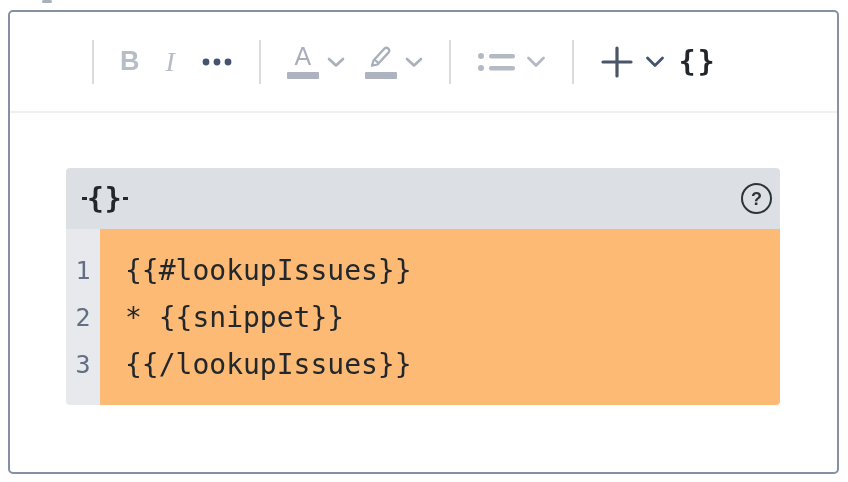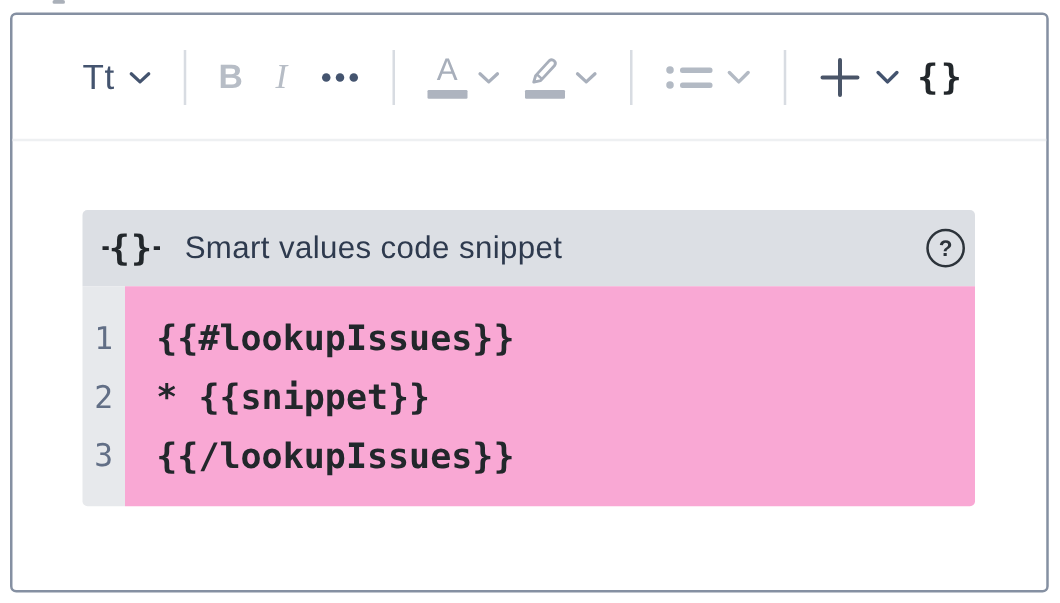--- a/index.html
+++ b/index.html
@@ -50,45 +50,38 @@
   }
   .help-glyph { font-size:18px; font-weight:700; color:#2c333a; line-height:1; }
 
   .code-body { display:flex; }
   .gutter {
     width:34px; background:#e7e9ec; border-radius:0 0 0 4px;
     padding:18px 0 17px 0; text-align:center;
   }
   .ln { font-family:"DejaVu Sans Mono", monospace; font-size:25px; color:#626f86; line-height:47px; }
   .code-lines {
-    flex:1; background:#f9a8d4; border-radius:0 0 4px 0;
+    flex:1; background:#fdba74; border-radius:0 0 4px 0;
     padding:18px 16px 17px 25px;
-    font-weight:bold;
   }
   .code-line {
     font-family:"DejaVu Sans Mono", monospace; font-size:28px; color:#22272b;
     line-height:47px; white-space:pre;
   }
 </style>
 </head>
 <body>
 
 <div class="stage">
   <div class="top-artifact"></div>
 
   <div class="editor-frame">
 
     <div class="toolbar">
 
-      <button class="tb-btn">
-        <span class="tt-label">Tt</span>
-        <svg class="chev" width="18" height="12" viewBox="0 0 18 12" style="margin-left:11px;">
-          <path d="M2 3 L9 9.5 L16 3" fill="none" stroke="#44546f" stroke-width="2.6" stroke-linecap="round" stroke-linejoin="round"></path>
-        </svg>
-      </button>
 
       <div class="tb-sep"></div>
 
       <button class="tb-btn mr-sm">
         <span class="bold-label">B</span>
       </button>
 
       <button class="tb-btn mr-sm">
         <span class="italic-label">I</span>
       </button>
@@ -166,21 +159,20 @@
 
       <div class="code-block">
 
         <div class="code-header">
           <span class="braces-icon">
             <span class="braces-tick"></span>
               <span class="braces-text">{</span>
               <span class="braces-text">}</span>
               <span class="braces-tick"></span>
           </span>
-          <span class="code-title">Smart values code snippet</span>
           <span class="spacer"></span>
           <button class="help-icon">
             <span class="help-glyph">?</span>
           </button>
         </div>
 
         <div class="code-body">
           <div class="gutter">
             <div class="ln">1</div>
             <div class="ln">2</div>

